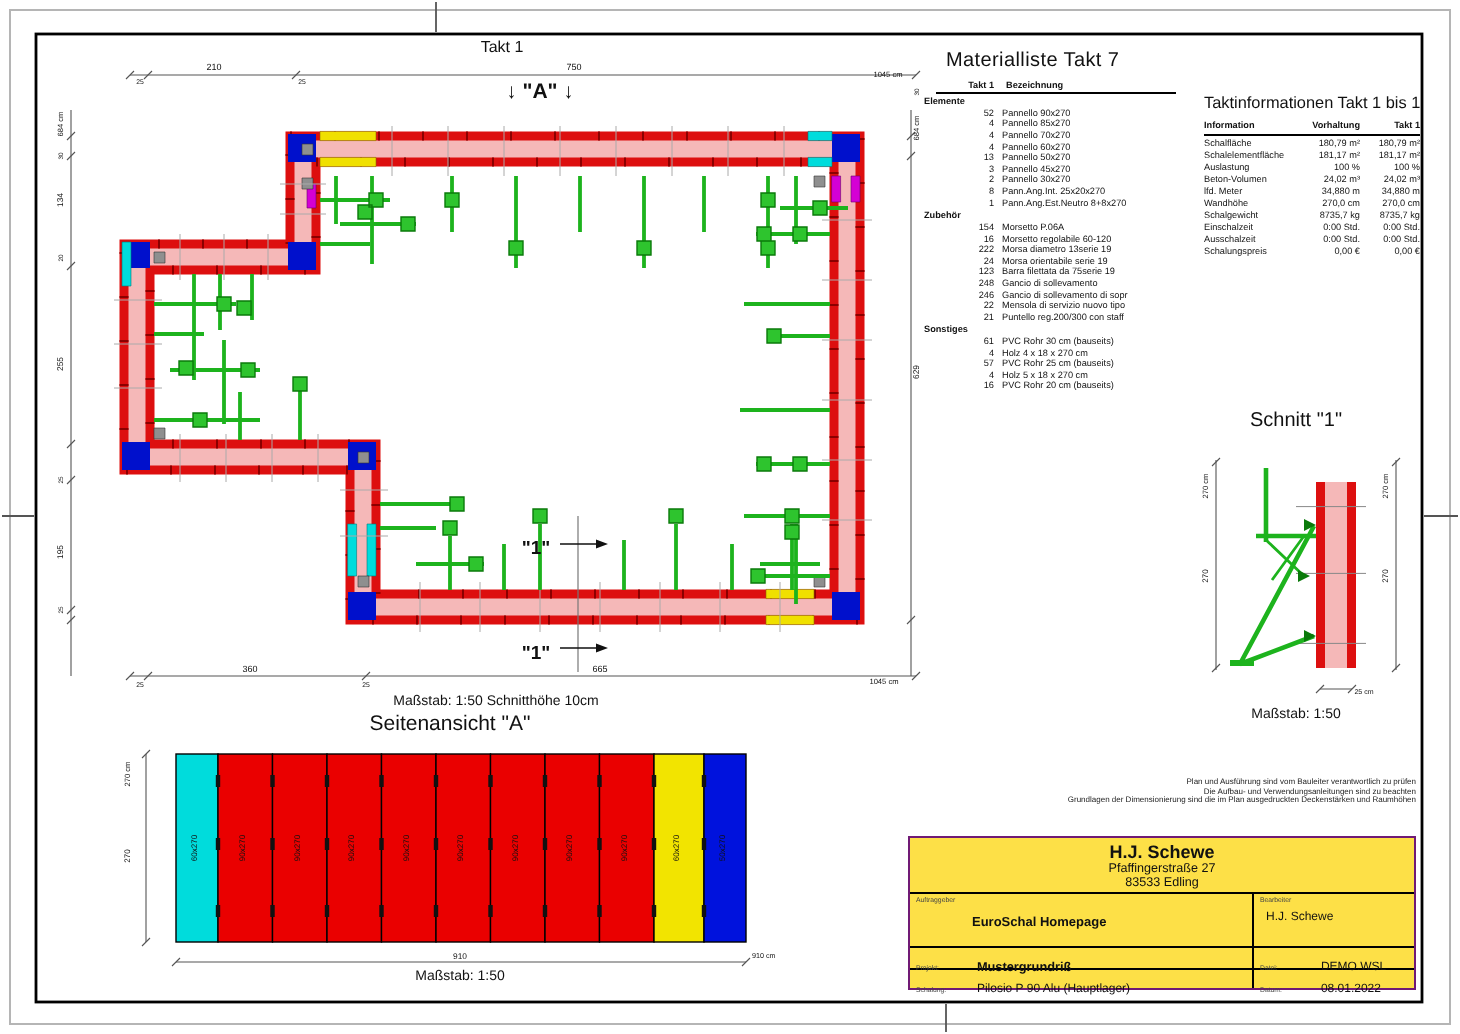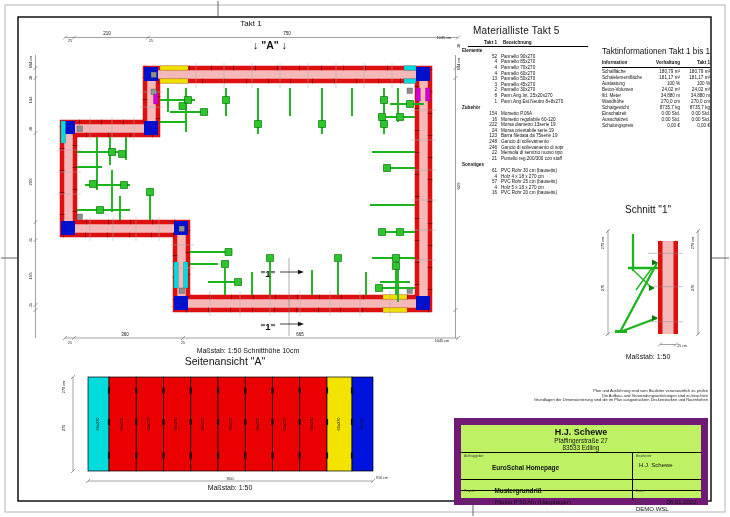--- a/index.html
+++ b/index.html
@@ -21,21 +21,21 @@
   .ti{left:602px;top:47px;width:108px}
   .ti-title{font-size:8.2px;white-space:nowrap;margin-bottom:4px}
   .ti-row{display:flex;font-size:4.6px;line-height:6.05px}
   .ti-row .lb{flex:1;white-space:nowrap}
   .ti-row .v1{width:36px;text-align:right;white-space:nowrap}
   .ti-row .v2{width:30px;text-align:right;white-space:nowrap}
   .ti-head{font-weight:bold;border-bottom:.5px solid #000;padding-bottom:.5px;margin-bottom:1px}
   
   .disc{left:450px;top:389px;width:258px;text-align:right;font-size:4px;line-height:4.6px;color:#222}
   
-  .tb{left:454px;top:418px;width:254px;height:87px;border:7px solid #701a75;background:#bef264}
+  .tb{left:454px;top:418px;width:254px;height:77px;border:1px solid #701a75;background:#fde047}
   .tb-head{height:28px;border-bottom:1px solid #000;text-align:center;padding-top:1.5px}
   .tb-name{font-size:9px;font-weight:bold;line-height:10px}
   .tb-addr{font-size:6.3px;line-height:7.2px}
   .tb-row{display:flex;border-bottom:1px solid #000}
   .tb-row.last{border-bottom:none}
   .tb-c1{width:172px;border-right:1px solid #000;position:relative;padding:1px 3px}
   .tb-c2{flex:1;position:relative;padding:1px 3px}
   .tb-label{font-size:3.4px;color:#444;display:block}
   .tb-label.inline{display:inline-block;width:26px;vertical-align:middle}
   .r1{height:27px}.r2{height:11px}.r3{height:9px}
@@ -184,21 +184,21 @@
     <text x="604" y="243" transform="rotate(-90 604 243)" text-anchor="middle" font-size="3.8">270 cm</text>
     <text x="604" y="288" transform="rotate(-90 604 288)" text-anchor="middle" font-size="4">270</text>
     <text x="694" y="243" transform="rotate(-90 694 243)" text-anchor="middle" font-size="3.8">270 cm</text>
     <text x="694" y="288" transform="rotate(-90 694 288)" text-anchor="middle" font-size="4">270</text>
     <text x="682" y="347" text-anchor="middle" font-size="3.5">25 cm</text>
     <text x="648" y="359" text-anchor="middle" font-size="7">Maßstab: 1:50</text>
   </g>
 </svg>
 
 <div class="abs mat">
-  <div class="mat-title">Materialliste  Takt 5</div>
+  <div class="mat-title">Materialliste  Takt 7</div>
   <div class="mat-header">
     <span class="qty">Takt 1</span>
     <span class="nm">Bezeichnung</span>
   </div>
 
   <div class="mat-sec-title">Elemente</div>
   <div>
       <div class="mat-row">
         <span class="qty">52</span>
         <span class="nm">Pannello 90x270</span>

